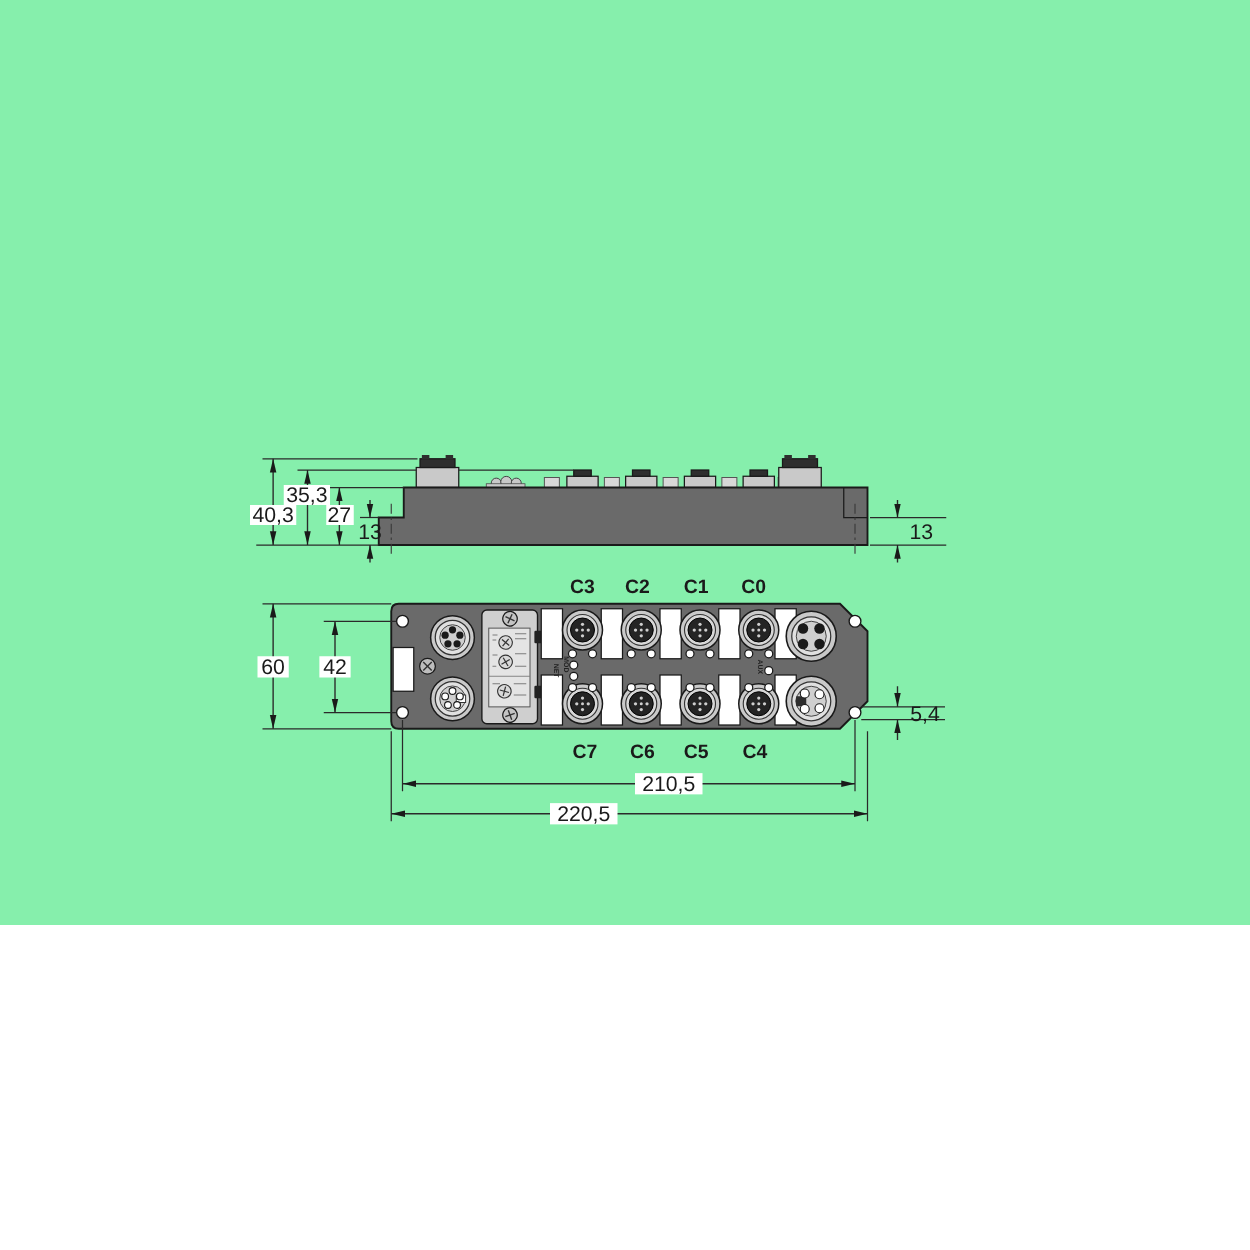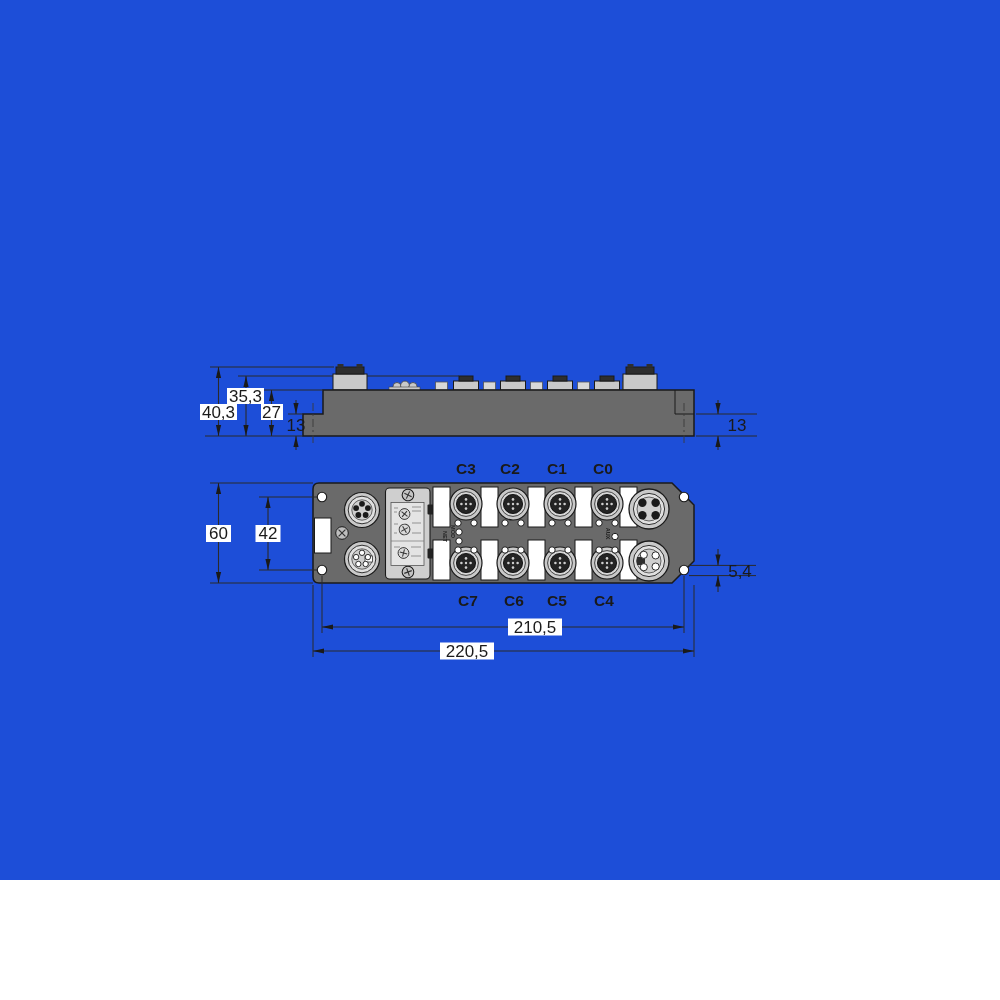--- a/index.html
+++ b/index.html
@@ -1,16 +1,16 @@
 <!DOCTYPE html>
 <html><head>
 <meta charset="utf-8">
 <style>
   html,body{margin:0;padding:0;background:#ffffff;}
-  .stage{position:relative;width:1000px;height:880px;background:#1d4ed8;overflow:hidden;}
+  .stage{position:relative;width:1000px;height:740px;background:#86efac;overflow:hidden;}
   svg text{font-family:"Liberation Sans","DejaVu Sans",sans-serif;fill:#1a1a1a;}
   .dimtxt{font-size:17px;}
   .port{font-size:15.5px;font-weight:700;}
   .tiny{font-size:5.5px;fill:#222;font-weight:700;}
   .ext{stroke:#2a2a2a;stroke-width:1;fill:none;}
   .dim{stroke:#2a2a2a;stroke-width:1.1;fill:none;}
   .thin{stroke:#1a1a1a;stroke-width:1;}
   .cl{stroke:#3a3a3a;stroke-width:0.9;stroke-dasharray:8 3 2 3;fill:none;}
   .mark{stroke:#5a5a5a;stroke-width:0.6;}
 </style>

